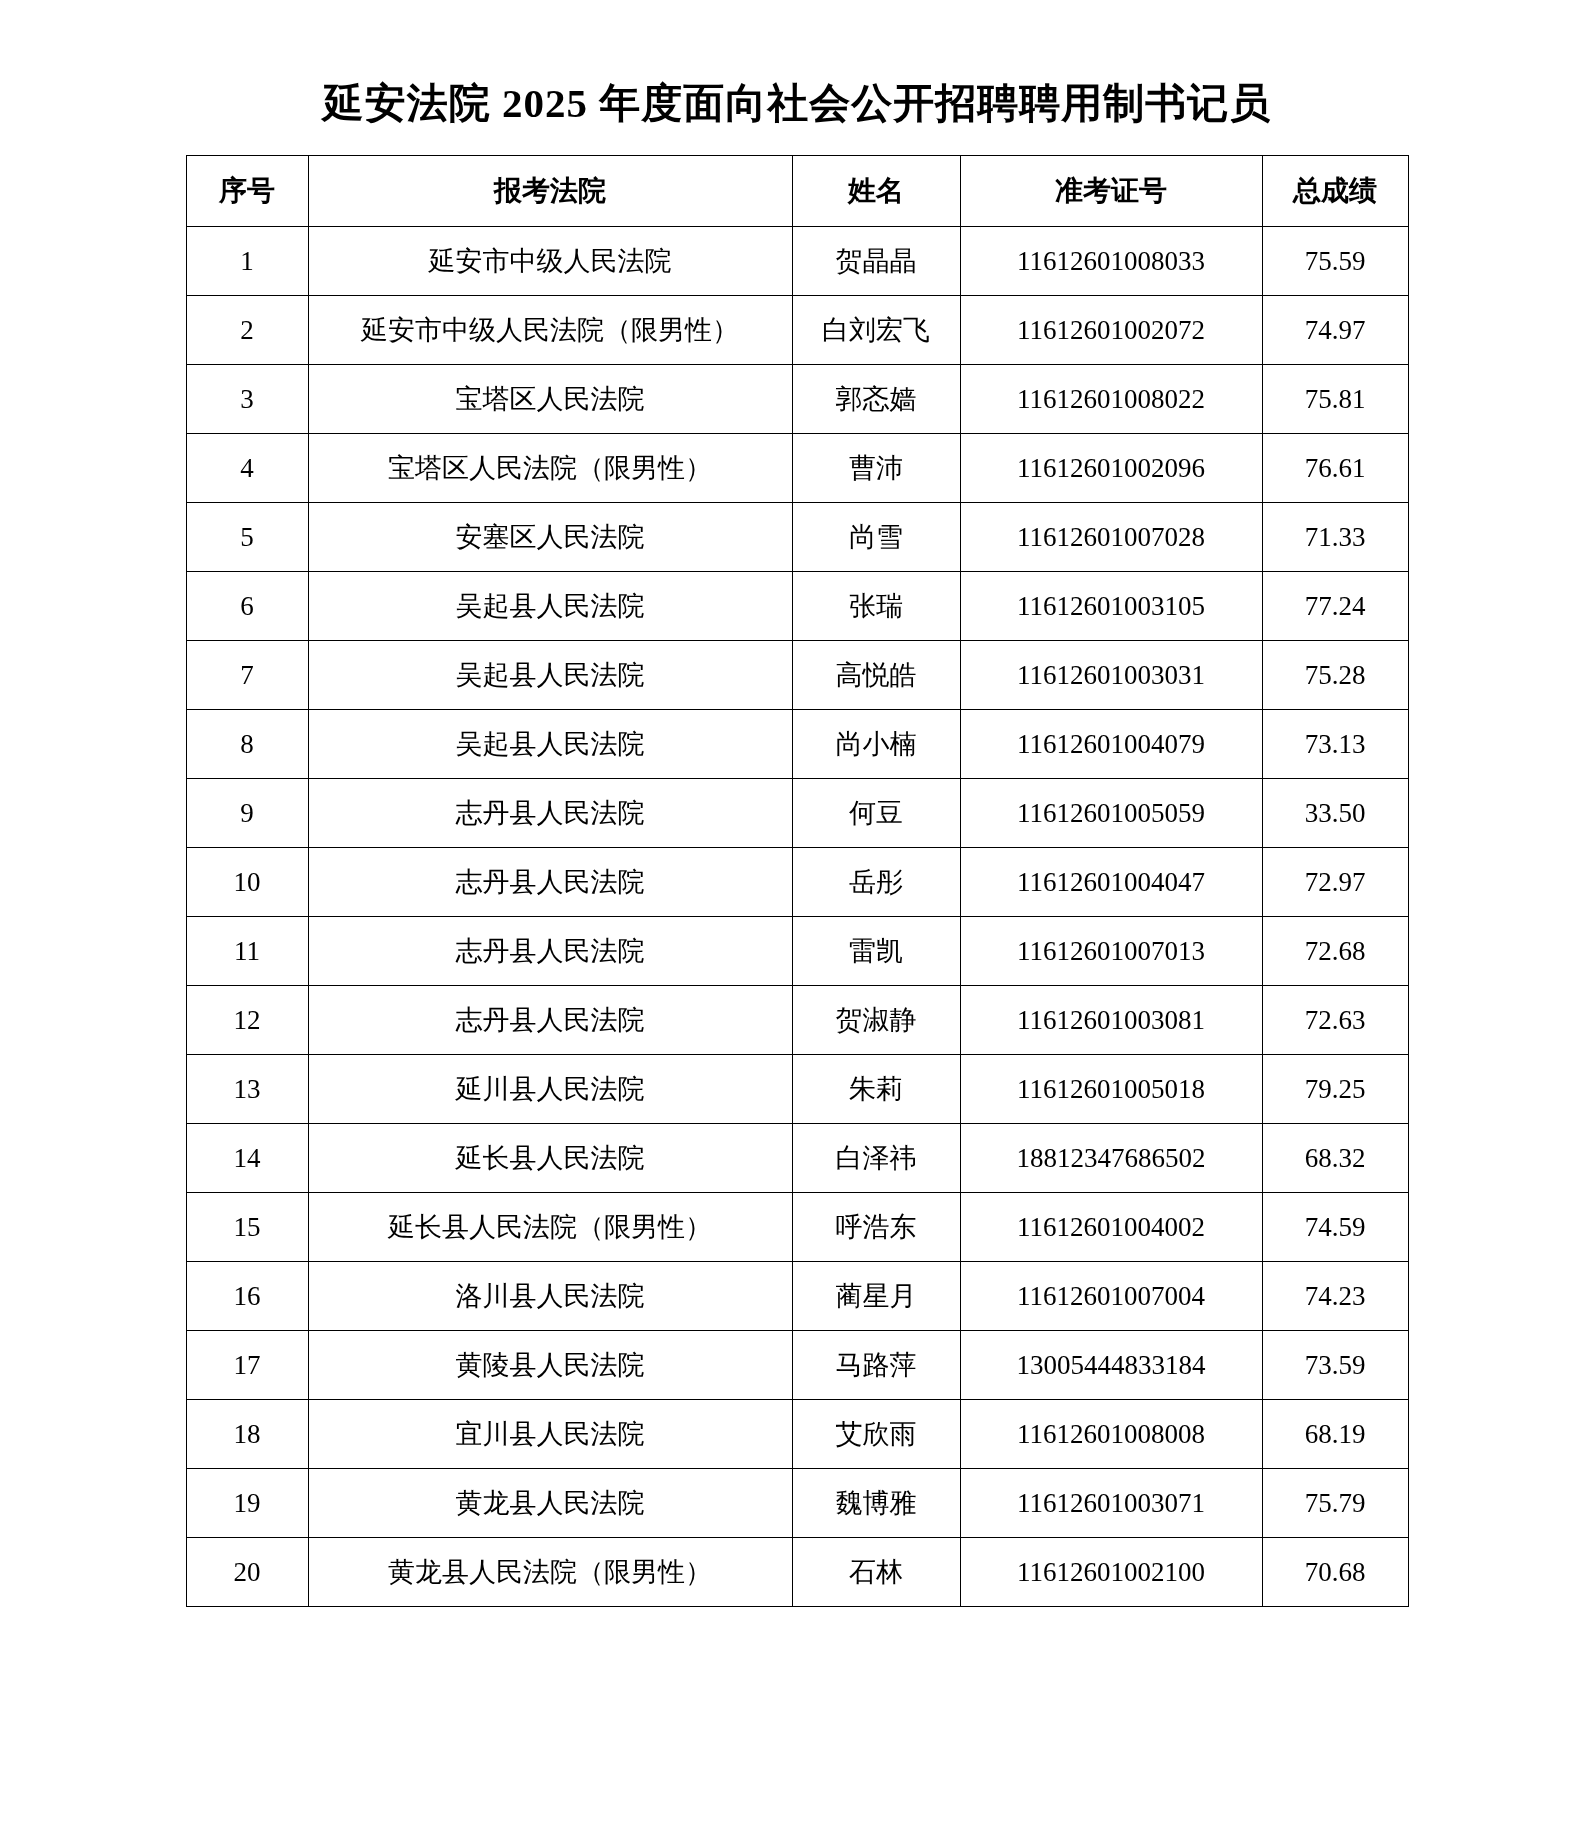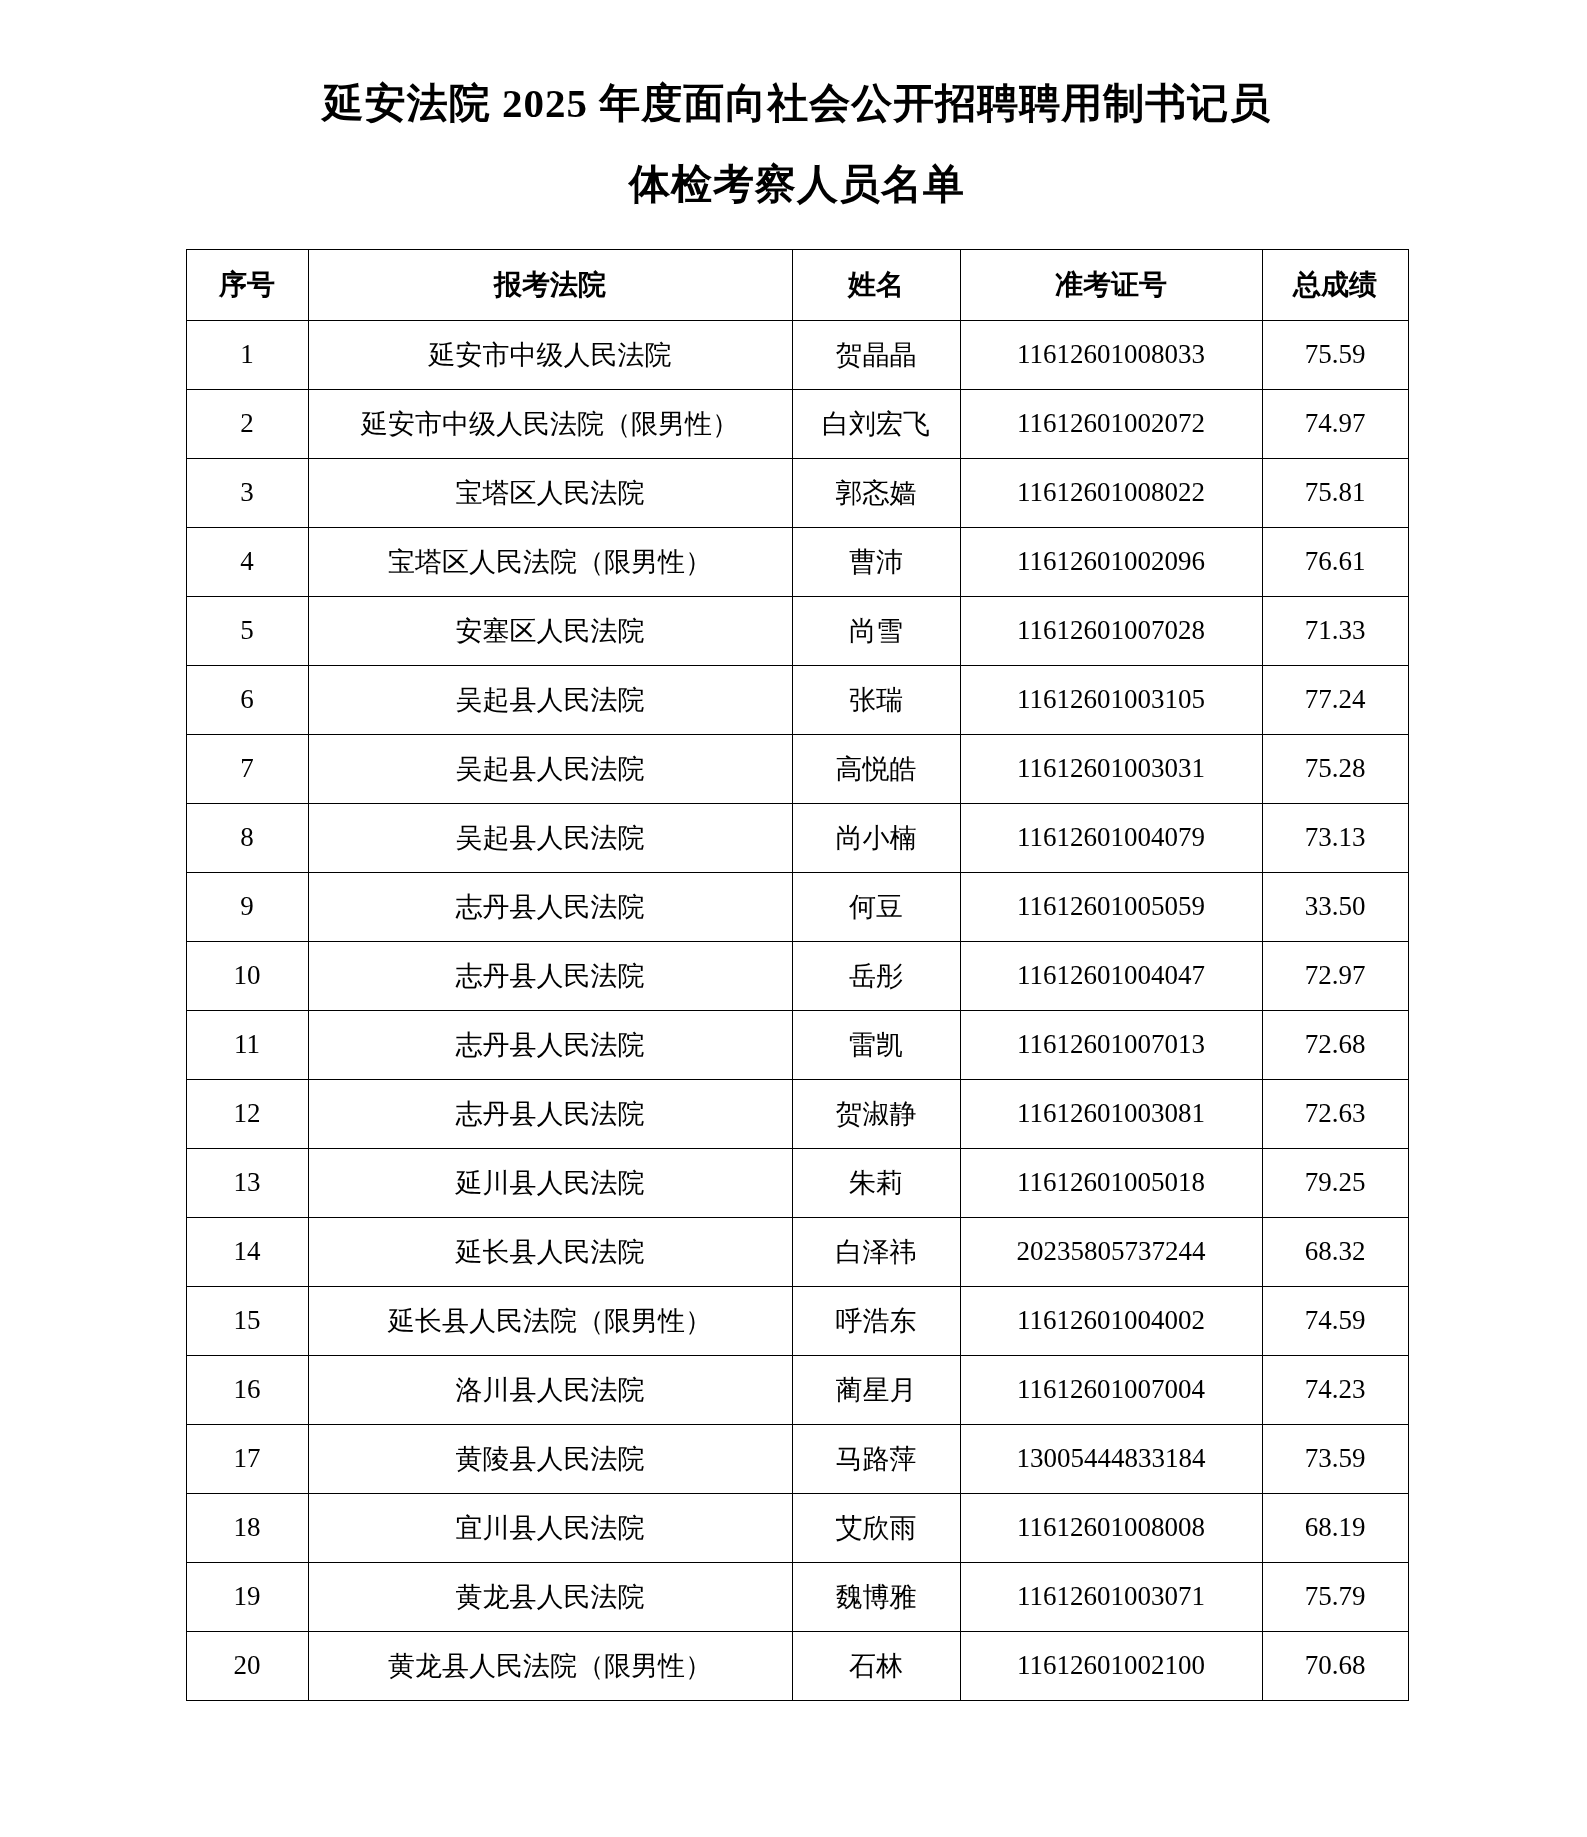--- a/index.html
+++ b/index.html
@@ -65,21 +65,20 @@
   col.c-score { width: 146px; }
   .num { font-family: "Liberation Serif", "DejaVu Serif", serif; }
 </style>
 </head>
 <body>
 
 <div class="page">
 
   <div class="title-block">
     <div class="title-line-1">延安法院 2025 年度面向社会公开招聘聘用制书记员</div>
-    <div class="title-line-2">体检考察人员名单</div>
   </div>
 
   <div class="table-wrap">
     <table class="roster">
       <colgroup>
         <col class="c-index">
         <col class="c-court">
         <col class="c-name">
         <col class="c-admit">
         <col class="c-score">
@@ -182,21 +181,21 @@
           <td class="num">13</td>
           <td>延川县人民法院</td>
           <td>朱莉</td>
           <td class="num">11612601005018</td>
           <td class="num">79.25</td>
         </tr>
         <tr>
           <td class="num">14</td>
           <td>延长县人民法院</td>
           <td>白泽祎</td>
-          <td class="num">20235805737244</td>
+          <td class="num">18812347686502</td>
           <td class="num">68.32</td>
         </tr>
         <tr>
           <td class="num">15</td>
           <td>延长县人民法院（限男性）</td>
           <td>呼浩东</td>
           <td class="num">11612601004002</td>
           <td class="num">74.59</td>
         </tr>
         <tr>

